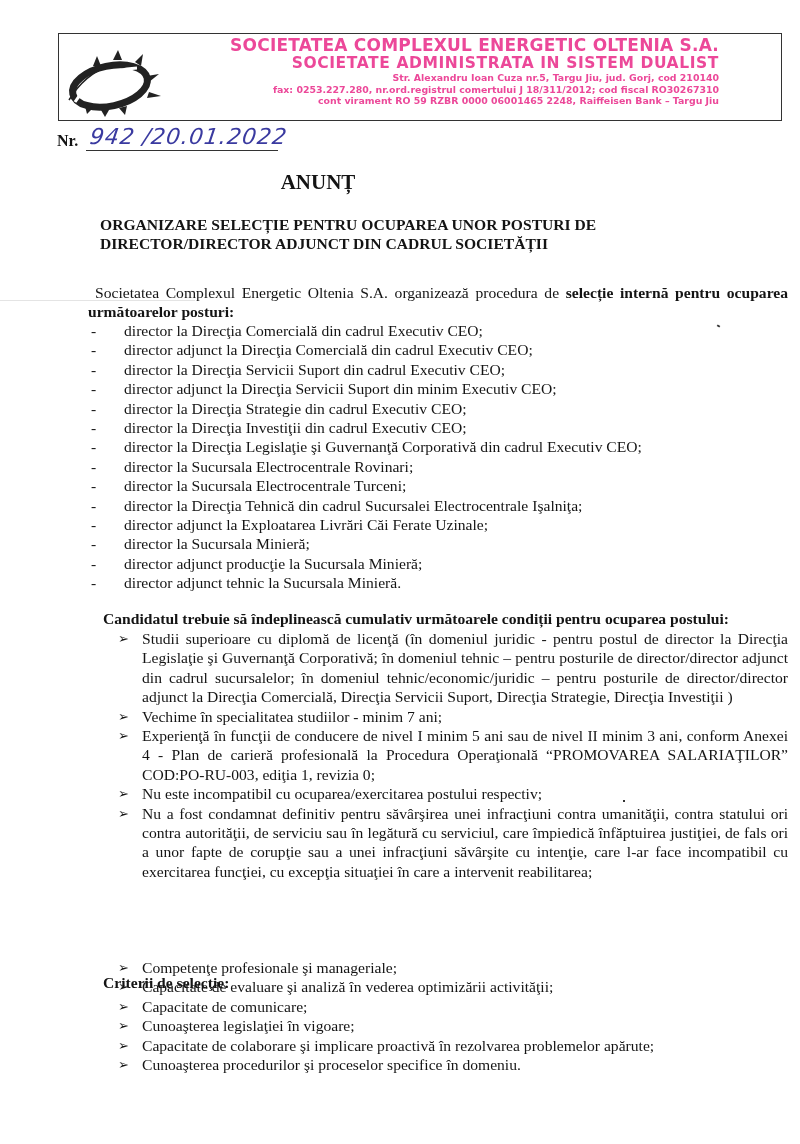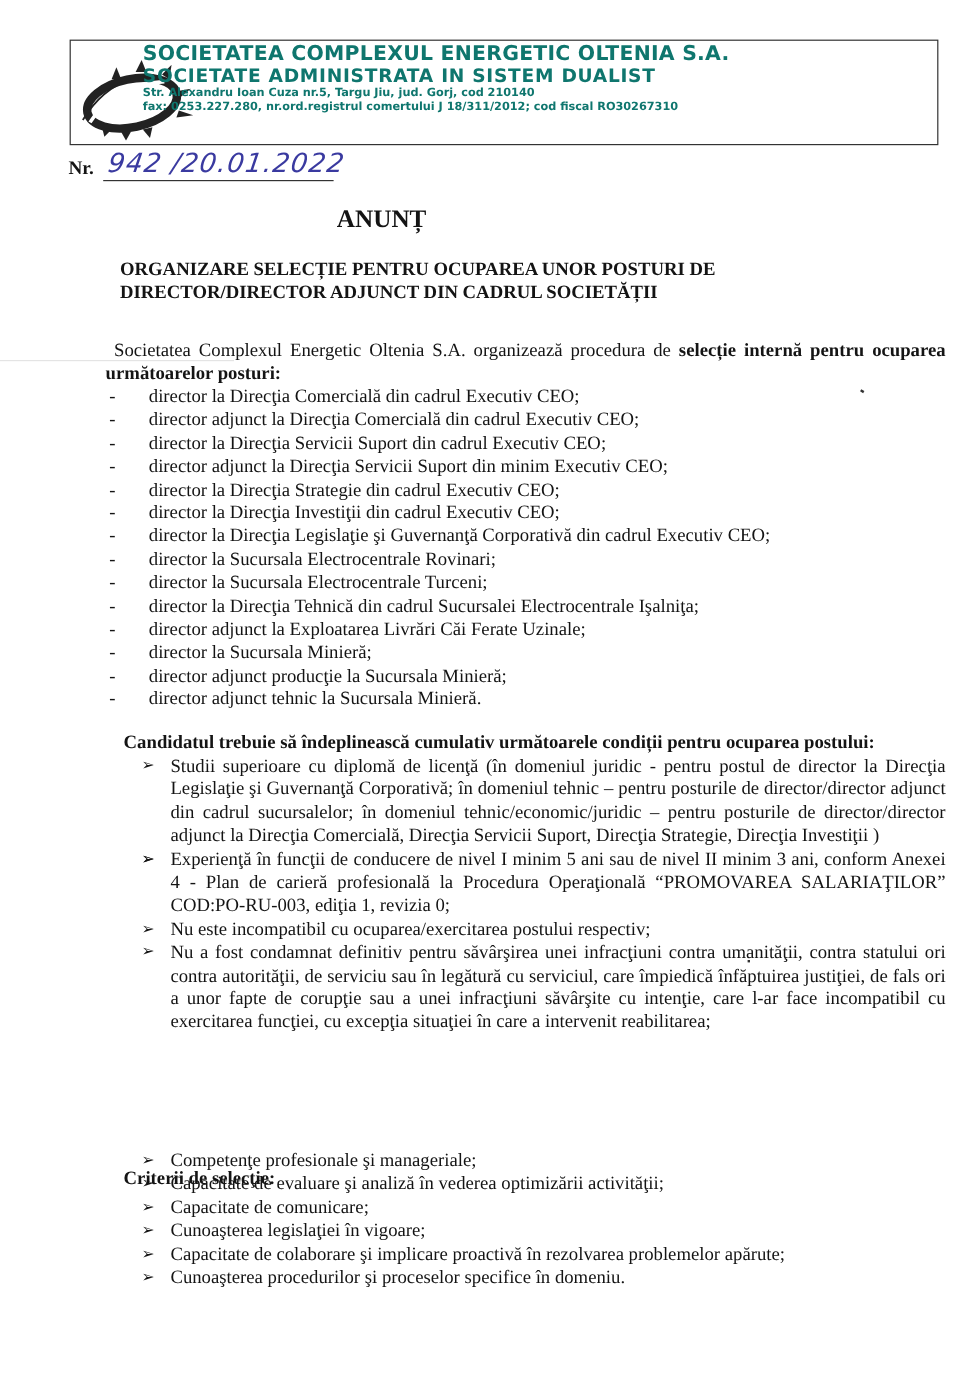--- a/index.html
+++ b/index.html
@@ -1,19 +1,19 @@
 <!DOCTYPE html>
 <html><head>
 <meta charset="utf-8">
 <style>
   html, body { margin:0; padding:0; background:#ffffff; }
   body { width:800px; height:1144px; position:relative; overflow:hidden; font-family:"Liberation Serif", serif; color:#141414; }
   .header-box { position:absolute; left:58px; top:33px; width:724px; height:88px; border:1.5px solid #333; box-sizing:border-box; }
   .logo { position:absolute; left:6px; top:6px; width:110px; height:78px; }
-  .hdr-text { position:absolute; left:60px; top:2px; width:600px; text-align:left; font-family:"DejaVu Sans", sans-serif; color:#0f766e; }
+  .hdr-text { position:absolute; left:60px; top:2px; width:600px; text-align:right; font-family:"DejaVu Sans", sans-serif; color:#ec4899; }
   .hdr-l1 { font-size:17px; font-weight:bold; letter-spacing:0.2px; line-height:19px; }
   .hdr-l2 { font-size:15.5px; font-weight:bold; letter-spacing:0.6px; line-height:17px; }
   .hdr-small { font-size:9.4px; font-weight:bold; line-height:11.5px; }
   .badges { position:absolute; right:8px; top:27px; display:flex; gap:6px; }
   .badge { width:44px; height:40px; border:1.2px solid #333; box-sizing:border-box; position:relative; background:#fff; }
   .badge-lr .lr { position:absolute; left:11px; top:4px; width:24px; height:22px; border:1.5px solid #222; box-sizing:border-box; font-family:"DejaVu Sans", sans-serif; font-weight:bold; font-size:15px; line-height:19px; text-align:center; }
   .badge-lr .cert { position:absolute; left:1px; top:4px; font-size:4px; writing-mode:vertical-rl; transform:rotate(180deg); font-family:"DejaVu Sans", sans-serif; }
   .badge-lr .iso { position:absolute; left:2px; bottom:2px; right:2px; font-size:3.5px; line-height:4px; font-family:"DejaVu Sans", sans-serif; }
   .badge-ukas .crown { position:absolute; left:0; right:0; top:1px; text-align:center; font-size:13px; line-height:14px; }
   .badge-ukas .ukas { position:absolute; left:0; right:0; top:22px; text-align:center; font-size:5px; font-family:"DejaVu Sans", sans-serif; font-weight:bold; }
@@ -55,20 +55,21 @@
     <polygon points="84,52 96,56 82,58" fill="#222"></polygon>
     <polygon points="20,66 22,74 28,68" fill="#222"></polygon>
     <polygon points="36,70 40,77 44,70" fill="#222"></polygon>
     <polygon points="54,68 60,75 62,66" fill="#222"></polygon>
   </svg>
   <div class="hdr-text">
     <div class="hdr-l1">SOCIETATEA COMPLEXUL ENERGETIC OLTENIA S.A.</div>
     <div class="hdr-l2">SOCIETATE ADMINISTRATA IN SISTEM DUALIST</div>
     <div class="hdr-small">Str. Alexandru Ioan Cuza nr.5, Targu Jiu, jud. Gorj, cod 210140</div>
     <div class="hdr-small">fax: 0253.227.280, nr.ord.registrul comertului J 18/311/2012; cod fiscal  RO30267310</div>
+    <div class="hdr-small">cont virament RO 59 RZBR 0000 06001465 2248,  Raiffeisen Bank – Targu Jiu</div>
   </div>
 </div>
 
 <div class="nr">Nr.</div>
 <div class="nr-line"></div>
 <div class="nr-hand">942 /20.01.2022</div>
 
 <div class="title">ANUNȚ</div>
 <div class="subtitle">
   <div>ORGANIZARE SELECȚIE PENTRU OCUPAREA UNOR POSTURI DE</div>
@@ -94,21 +95,21 @@
     <li><span class="dash">-</span><span>director la Direcţia Tehnică din cadrul Sucursalei Electrocentrale Işalniţa;</span></li>
     <li><span class="dash">-</span><span>director adjunct la Exploatarea Livrări Căi Ferate Uzinale;</span></li>
     <li><span class="dash">-</span><span>director la Sucursala Minieră;</span></li>
     <li><span class="dash">-</span><span>director adjunct producţie la Sucursala Minieră;</span></li>
     <li><span class="dash">-</span><span>director adjunct tehnic la Sucursala Minieră.</span></li>
   </ul>
 
 <div class="sec" style="left:103px; top:610px;">Candidatul trebuie să îndeplinească cumulativ următoarele condiții pentru ocuparea postului:</div>
 <ul class="arrow-list" id="conditions-list" style="left:118px; top:629px; width:670px;">
     <li><span class="arr">➢</span><span>Studii superioare cu diplomă de licenţă (în domeniul juridic - pentru postul de director la Direcţia Legislaţie şi Guvernanţă Corporativă; în domeniul tehnic – pentru posturile de director/director adjunct din cadrul sucursalelor; în domeniul tehnic/economic/juridic – pentru posturile de director/director adjunct la Direcţia Comercială, Direcţia Servicii Suport, Direcţia Strategie, Direcţia Investiţii )</span></li>
-    <li><span class="arr">➢</span></li>
+    <li><span class="arr">➢</span><span>Vechime în specialitatea studiilor - minim 7 ani;</span></li>
     <li><span class="arr">➢</span><span>Experienţă în funcţii de conducere de nivel I minim 5 ani sau de nivel II minim 3 ani, conform Anexei 4 - Plan de carieră profesională la Procedura Operaţională “PROMOVAREA SALARIAŢILOR” COD:PO-RU-003, ediţia 1, revizia 0;</span></li>
     <li><span class="arr">➢</span><span>Nu este incompatibil cu ocuparea/exercitarea postului respectiv;</span></li>
     <li><span class="arr">➢</span><span>Nu a fost condamnat definitiv pentru săvârşirea unei infracţiuni contra umanităţii, contra statului ori contra autorităţii, de serviciu sau în legătură cu serviciul, care împiedică înfăptuirea justiţiei, de fals ori a unor fapte de corupţie sau a unei infracţiuni săvârşite cu intenţie, care l-ar face incompatibil cu exercitarea funcţiei, cu excepţia situaţiei în care a intervenit reabilitarea;</span></li>
   </ul>
 
 <div class="sec" style="left:103px; top:939px;margin-top:35px;">Criterii de selecţie:</div>
 <ul class="arrow-list" id="criteria-list" style="left:118px; top:958px; width:670px;">
     <li><span class="arr">➢</span><span>Competenţe profesionale şi manageriale;</span></li>
     <li><span class="arr">➢</span><span>Capacitate de evaluare şi analiză în vederea optimizării activităţii;</span></li>
     <li><span class="arr">➢</span><span>Capacitate de comunicare;</span></li>

